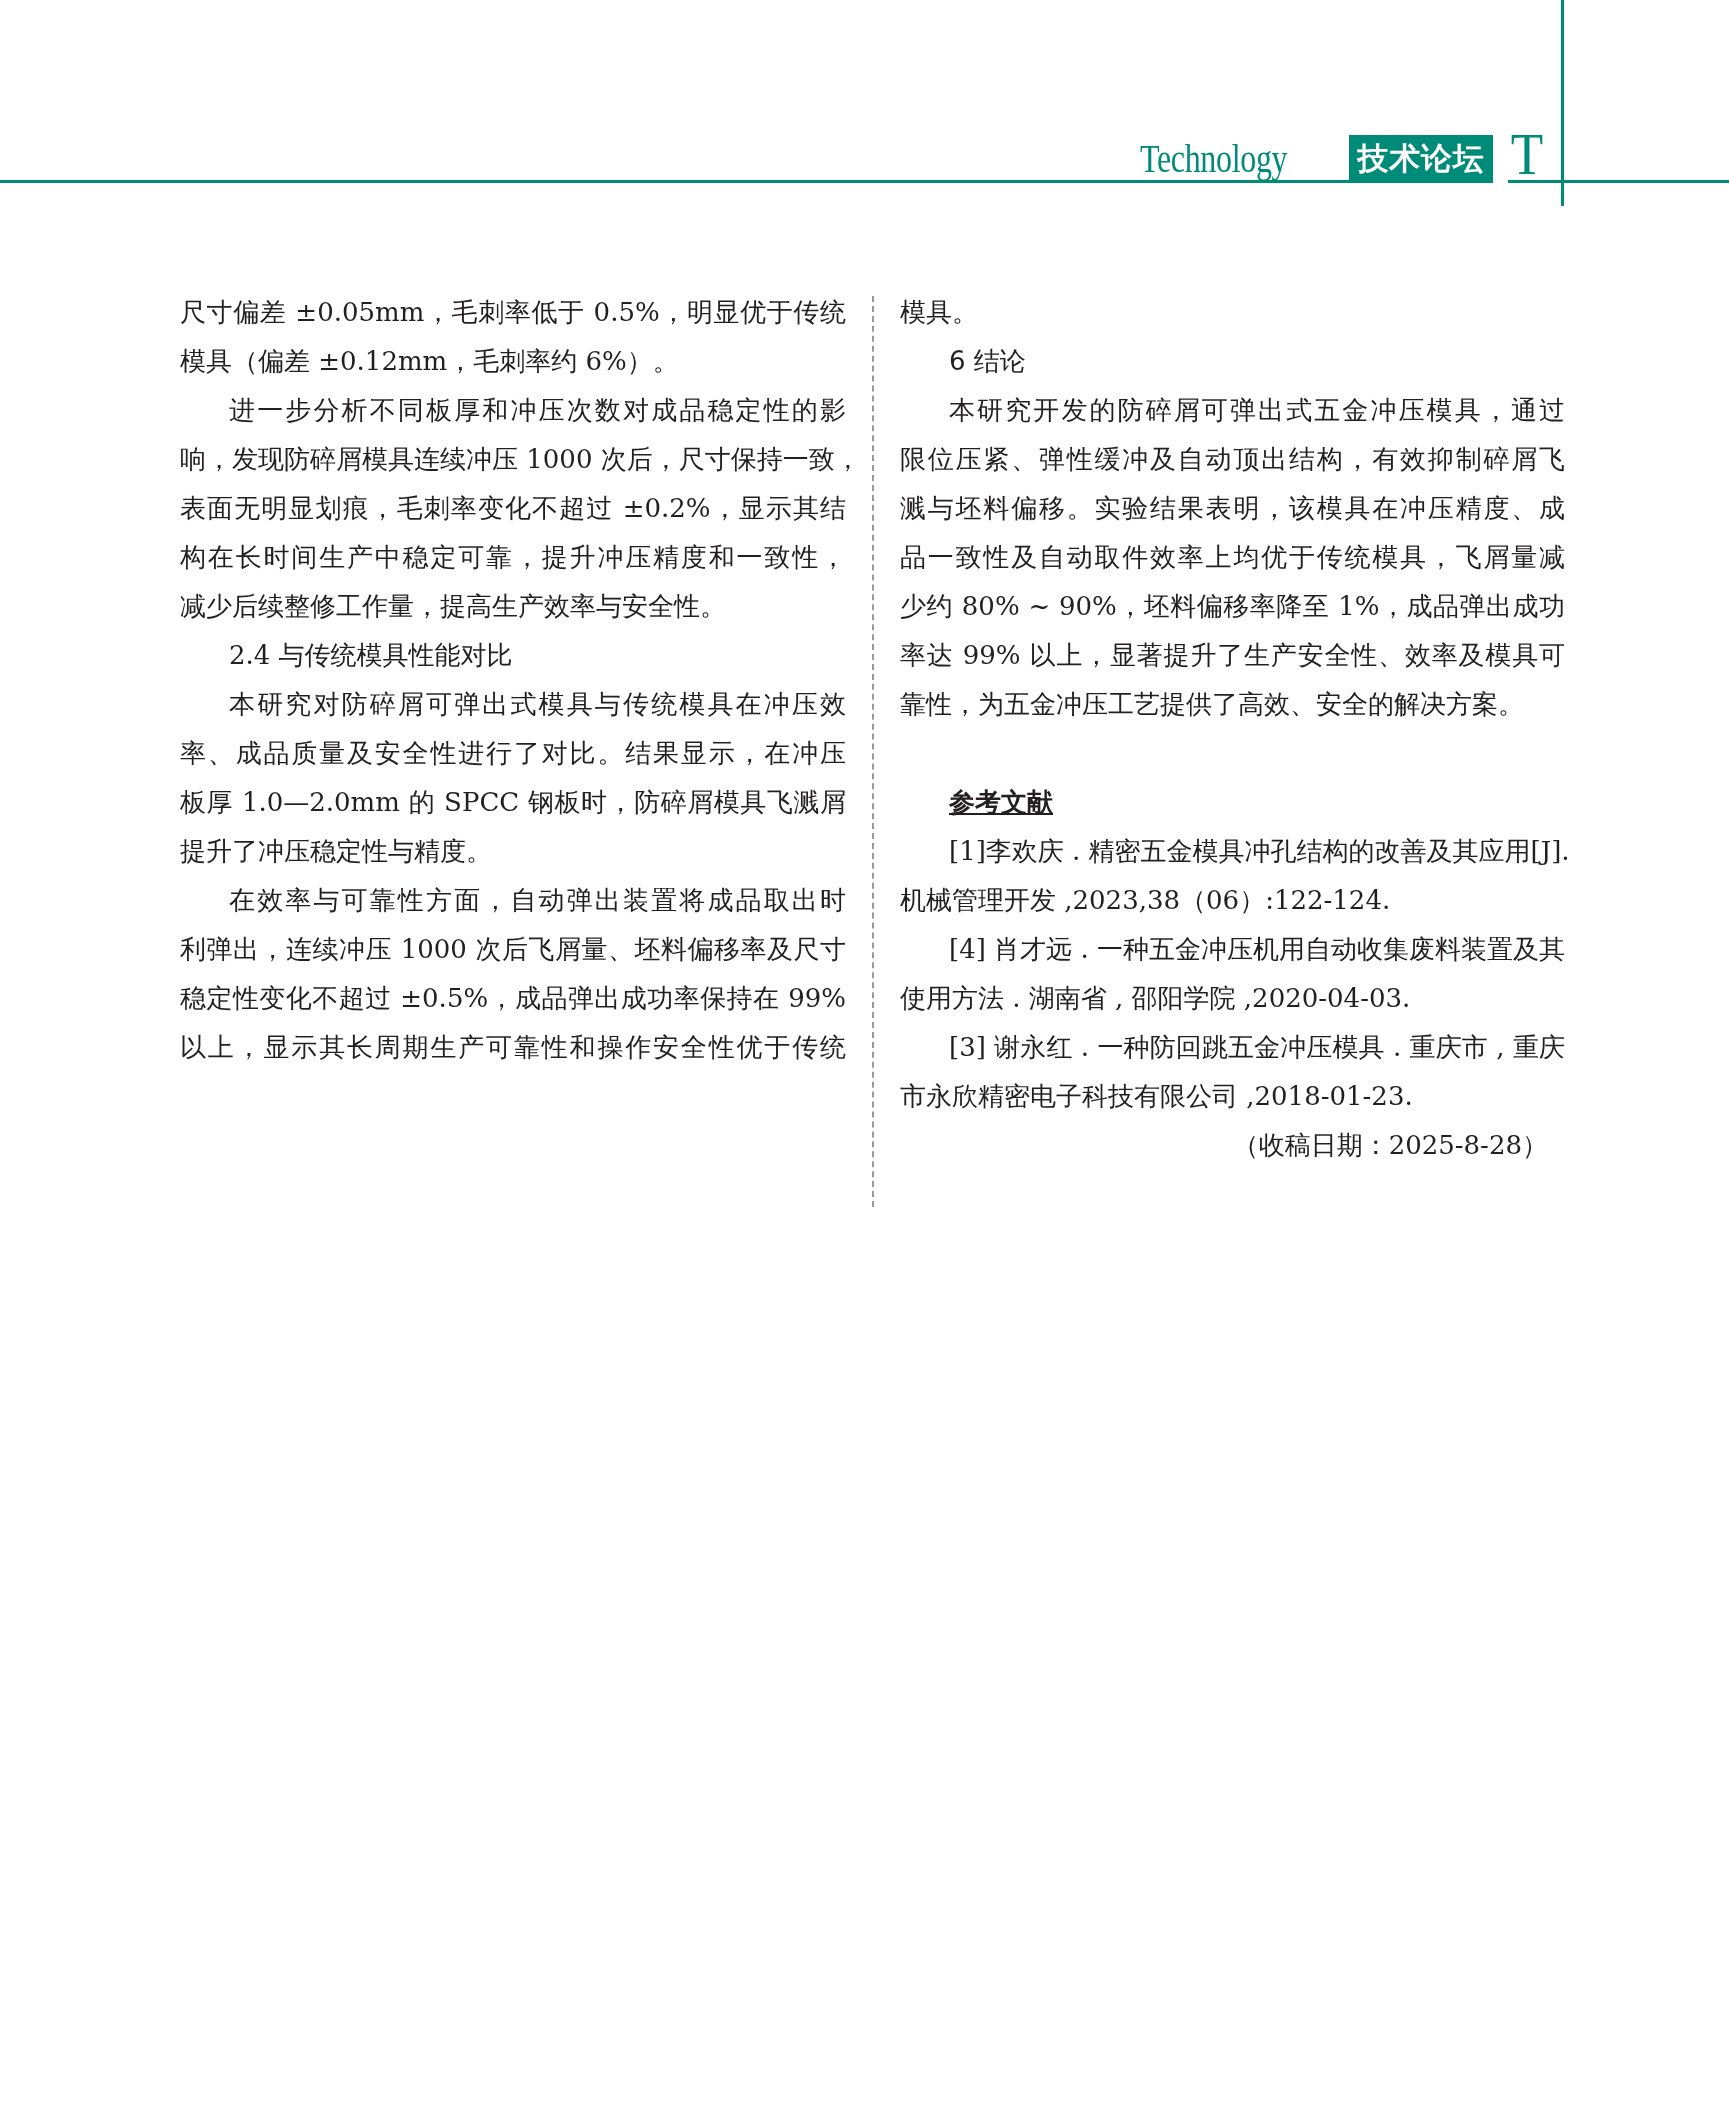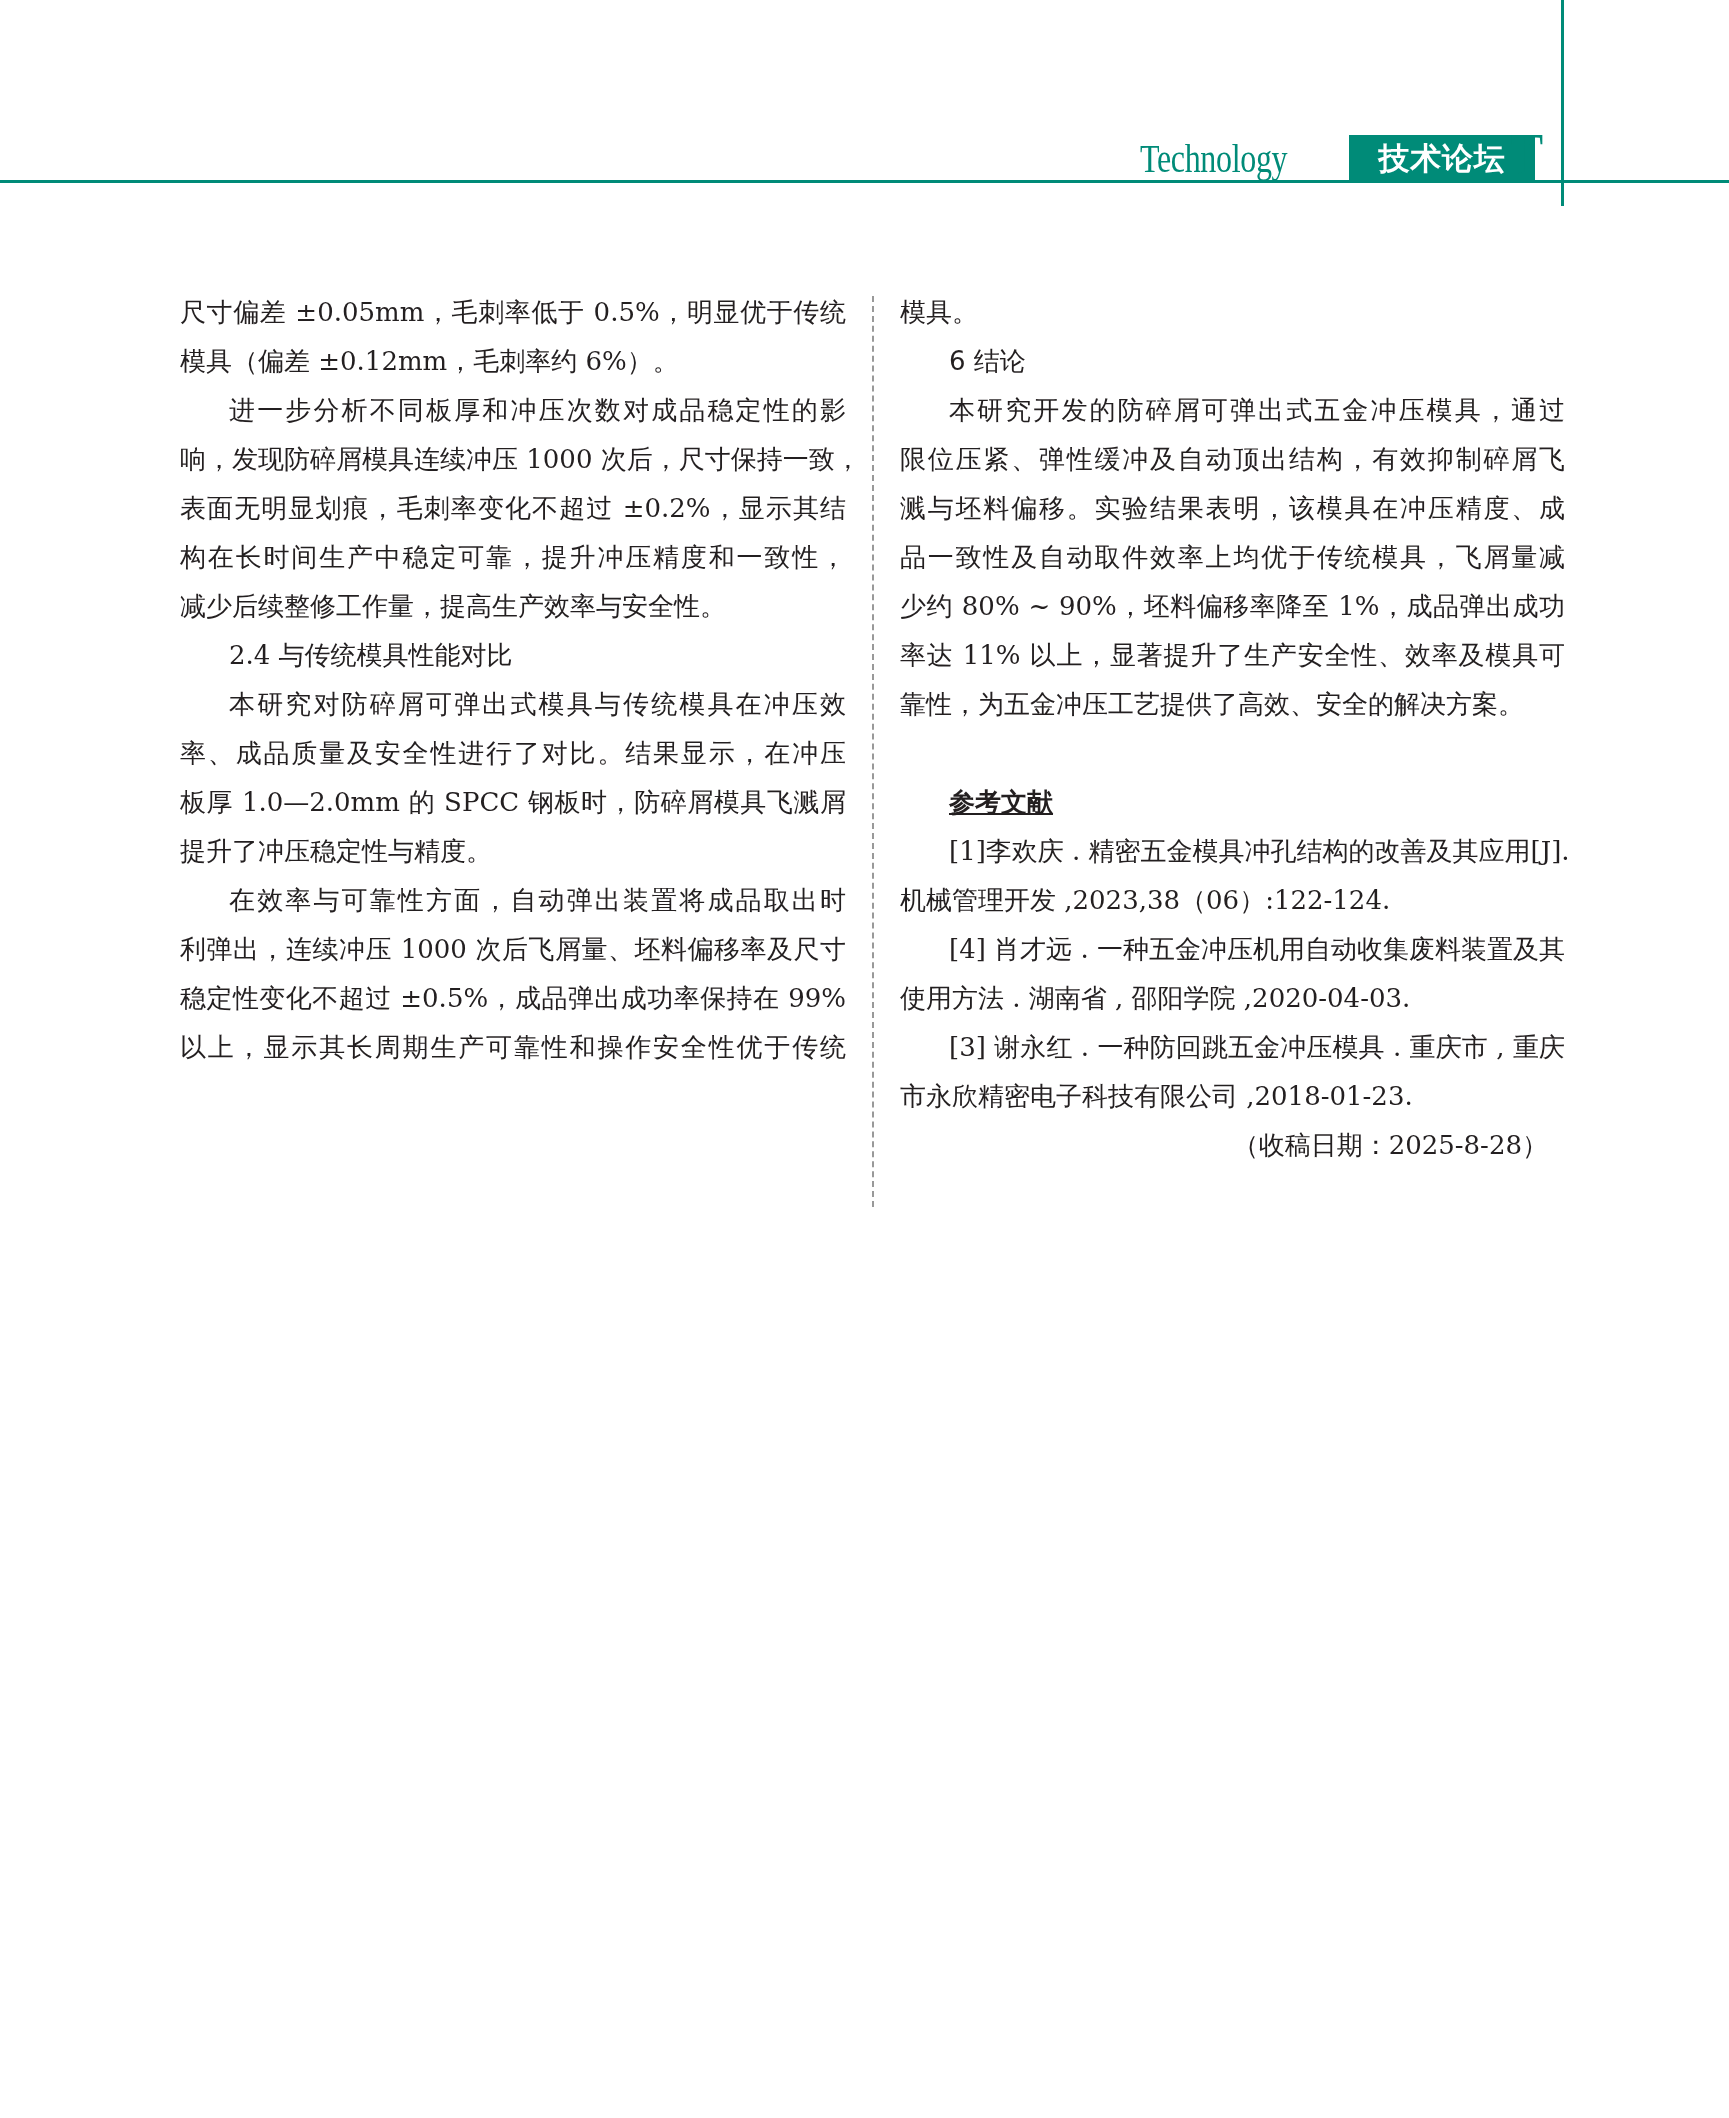--- a/index.html
+++ b/index.html
@@ -7,21 +7,21 @@
          font-family:"DejaVu Serif","Liberation Serif",serif; color:#231f20; }
   .abs { position:absolute; }
 
   
   .hdr-rule-left { left:0; top:180px; width:1349px; height:3.4px; background:#008b78; }
   .hdr-rule-right { left:1508px; top:180px; width:221px; height:3.4px; background:#008b78; }
   .hdr-vline { left:1561px; top:0; width:3px; height:206px; background:#008b78; }
   .hdr-tech { left:1140px; top:135px; height:47px; line-height:47px;
               font-family:"Liberation Serif","DejaVu Serif",serif; font-size:39px; color:#008b78;
               transform:scaleX(0.82); transform-origin:left center; letter-spacing:-0.4px; }
-  .hdr-box { left:1349px; top:135px; width:186px; height:48px; background:#008b78;
+  .hdr-box { left:1349px; top:135px; width:144px; height:48px; background:#008b78;
              color:#ffffff; display:flex; align-items:center; justify-content:center;
              font-family:Liberation Mono, monospace; font-size:31px;
              letter-spacing:0.8px; font-weight:bold; }
   .hdr-T { left:1509px; top:127px; width:35px; height:55px; line-height:55px;
            text-align:center; font-family:"Liberation Serif","DejaVu Serif",serif;
            font-size:59px; color:#008b78; transform:scaleX(0.9); }
 
   
   .col { top:288px; font-size:26px; line-height:49px; text-align:justify;
          font-family:"DejaVu Serif","Liberation Serif",serif; }
@@ -73,21 +73,21 @@
 
 <div class="abs col col-right">
   <span class="line last">模具。</span>
   <span class="line last heading-sans indent">6 结论</span>
   <div id="conclusion">
       <span class="line indent">本研究开发的防碎屑可弹出式五金冲压模具，通过</span>
       <span class="line">限位压紧、弹性缓冲及自动顶出结构，有效抑制碎屑飞</span>
       <span class="line">溅与坯料偏移。实验结果表明，该模具在冲压精度、成</span>
       <span class="line">品一致性及自动取件效率上均优于传统模具，飞屑量减</span>
       <span class="line">少约 80% ~ 90%，坯料偏移率降至 1%，成品弹出成功</span>
-      <span class="line">率达 11% 以上，显著提升了生产安全性、效率及模具可</span>
+      <span class="line">率达 99% 以上，显著提升了生产安全性、效率及模具可</span>
       <span class="line last">靠性，为五金冲压工艺提供了高效、安全的解决方案。</span>
     </div>
   <div class="blank"></div>
   <span class="line last heading-sans bold indent">参考文献</span>
   <div id="references">
       <span class="line indent">[1]李欢庆 . 精密五金模具冲孔结构的改善及其应用[J].</span>
       <span class="line last">机械管理开发 ,2023,38（06）:122-124.</span>
       <span class="line indent">[4] 肖才远 . 一种五金冲压机用自动收集废料装置及其</span>
       <span class="line last">使用方法 . 湖南省 , 邵阳学院 ,2020-04-03.</span>
       <span class="line indent">[3] 谢永红 . 一种防回跳五金冲压模具 . 重庆市 , 重庆</span>

